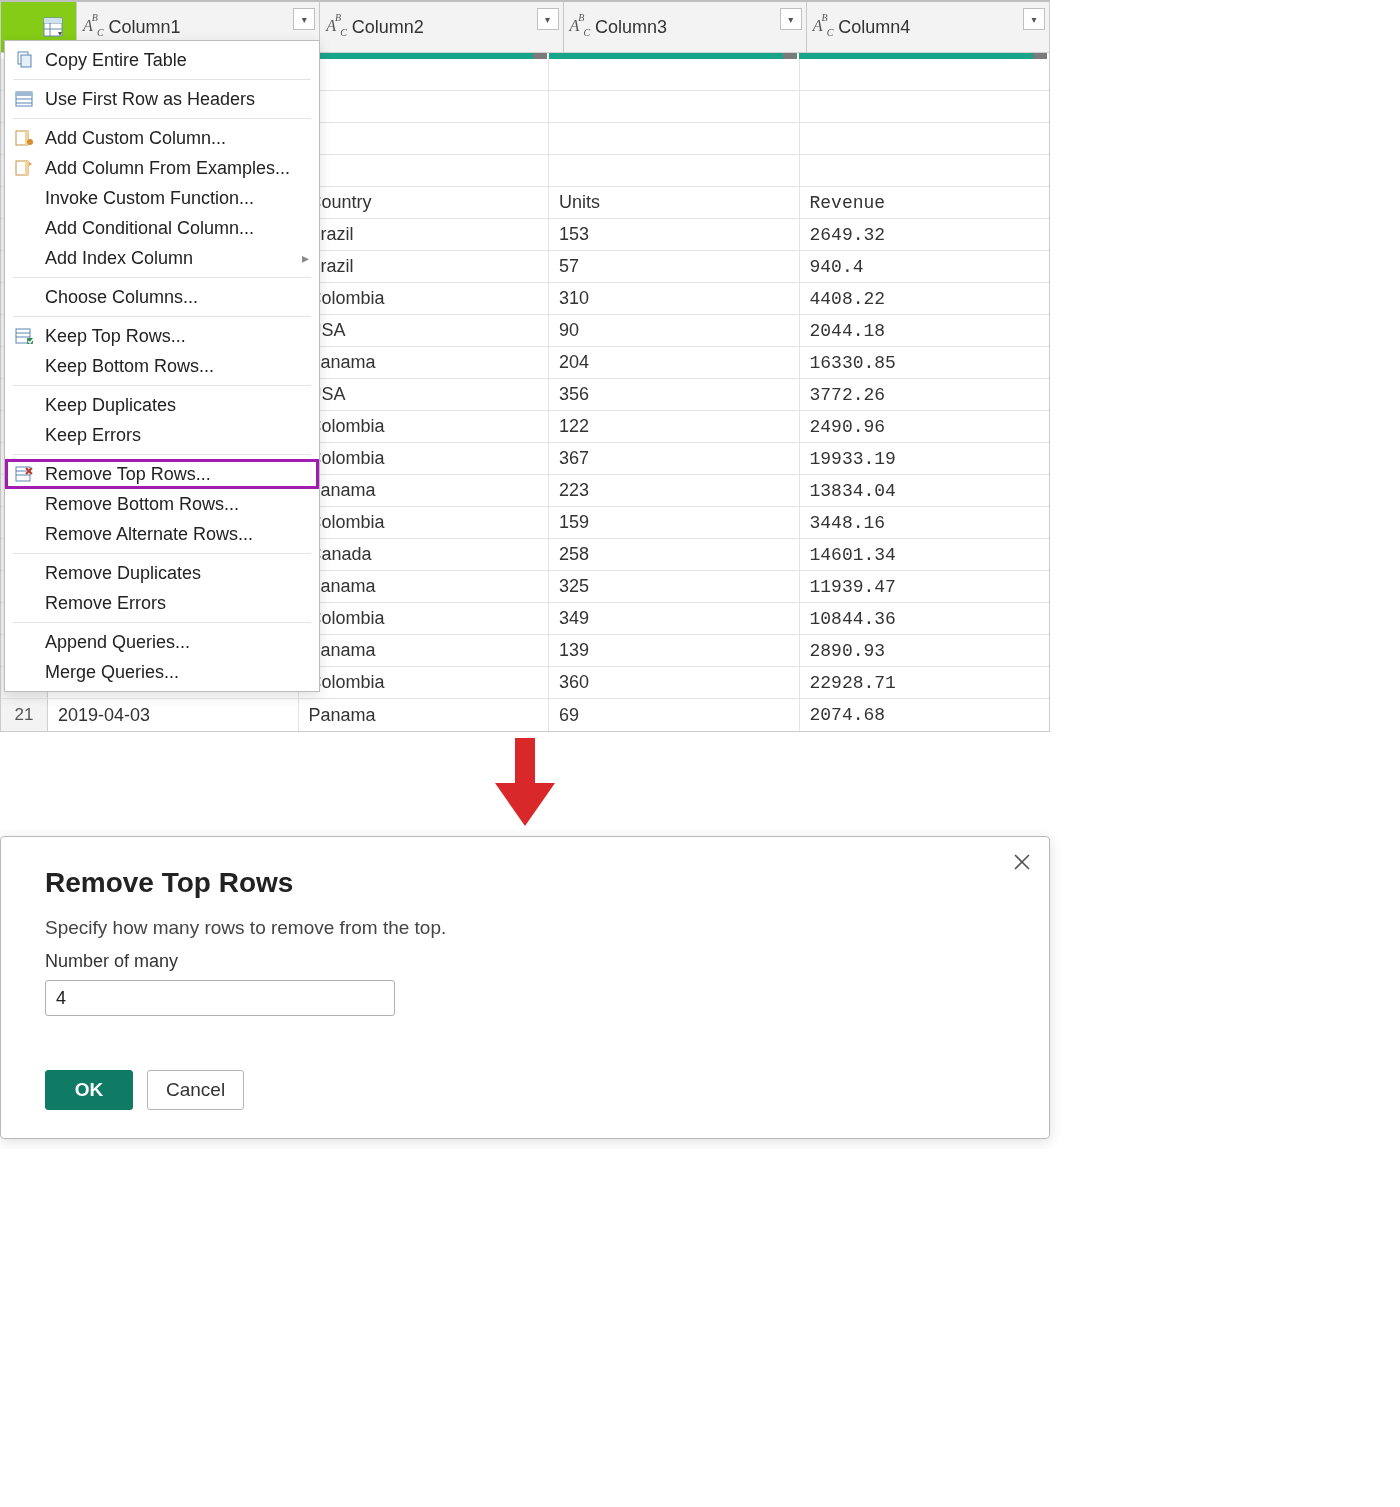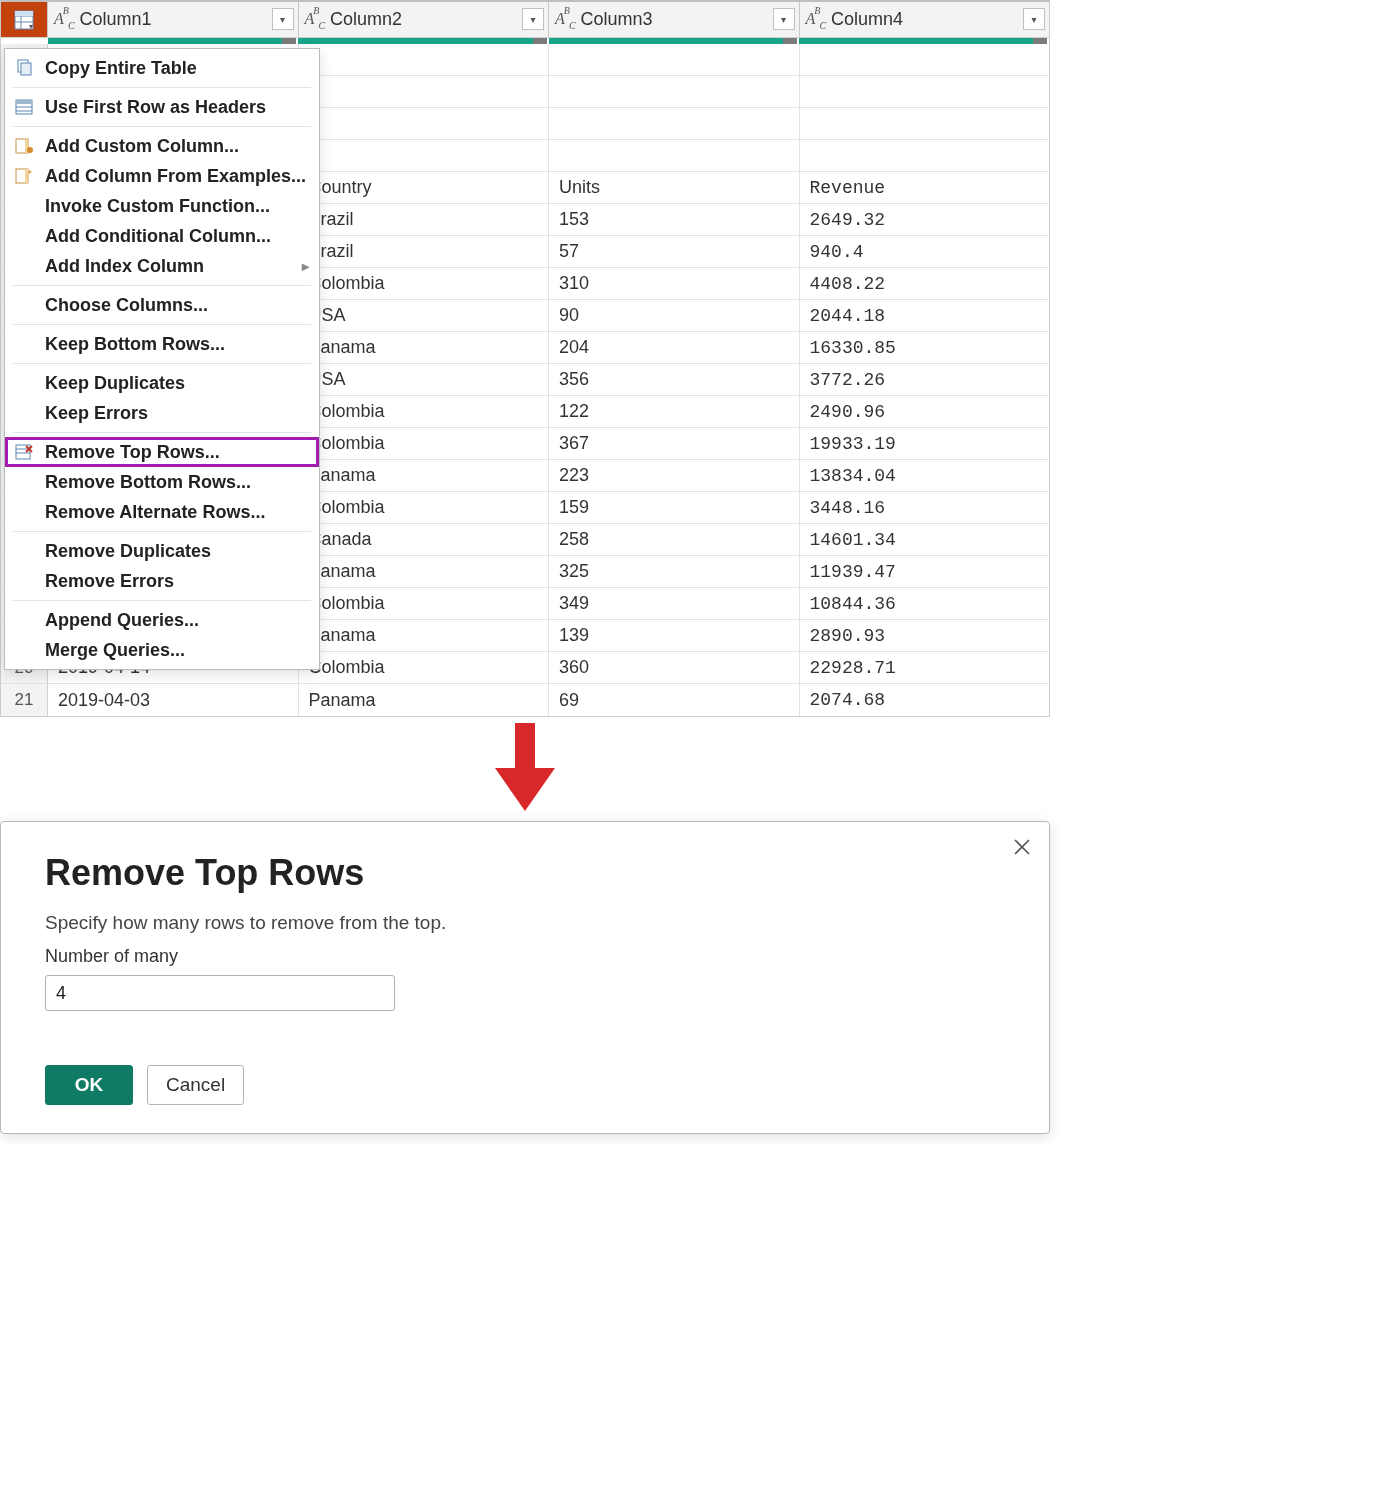--- a/index.html
+++ b/index.html
@@ -15,23 +15,24 @@
   .tablewrap {
     border: 1px solid #ccc;
     border-top: 2px solid #bfbfbf;
     position: relative;
     display: flex;
     flex-direction: column;
     width: 1050px;
   }
   .headerrow {
     display: flex;
-    height: 36px;
-    background: #c2410c;
+    height: 51px;
+    background: #84cc16;
     border-bottom: 1px solid #d0d0d0;
+    padding-left: 29px;
   }
   .cornercell {
     width: 47px;
     border-right: 1px solid #c8c8c8;
     display:flex;align-items:center;justify-content:center;
     cursor:pointer;
   }
   .colcell {
     flex: 1;
     border-right: 1px solid #c8c8c8;
@@ -73,29 +74,28 @@
     background:#f3f3f3;color:#555;font-size:17px;
   }
   .datacell{
     flex:1;border-right:1px solid #e3e3e3;
     padding:0 10px;display:flex;align-items:center;
     color:#333;
   }
   .datacell:last-child{border-right:none;font-family:Liberation Mono, monospace;}
   
   .ctxmenu{
-    position:absolute; left:3px; top:46px;
+    position:absolute; left:3px; top:38px;
     width:316px;
     background:#fff;
     border:1px solid #bcbcbc;
     box-shadow:0 4px 12px rgba(0,0,0,0.12);
     padding:4px 0;
     font-size:18px;
     z-index:10;
-    font-weight:bold;
   }
   .ctxitem{
     display:flex;align-items:center;gap:10px;
     padding:4px 10px 4px 8px;
     cursor:pointer;
     position:relative;
     min-height:30px;
   }
   .ctxicon{width:22px;height:20px;display:flex;align-items:center;justify-content:center;flex-shrink:0;}
   .ctxsep{height:1px;background:#e3e3e3;margin:4px 8px;}
@@ -105,21 +105,21 @@
   .bigarrow{display:flex;justify-content:center;margin:6px 0 8px 0;}
   
   .dialog{
     width:1050px;margin:0 0 10px 0;
     border:1px solid #b8b8b8;border-radius:4px;
     box-shadow:0 3px 14px rgba(0,0,0,0.12);
     padding:30px 44px 28px 44px;
     position:relative;
   }
   .dlgclose{position:absolute;right:18px;top:14px;font-size:22px;color:#666;cursor:pointer;}
-  .dlgtitle{font-size:36px;font-weight:600;color:#222;margin-bottom:18px;}
+  .dlgtitle{font-size:28px;font-weight:600;color:#222;margin-bottom:18px;}
   .dlgtext{font-size:19px;color:#444;margin-bottom:12px;}
   .dlglabel{font-size:18px;color:#333;margin-bottom:8px;}
   .dlginput{
     width:350px;height:36px;border:1px solid #b0b0b0;border-radius:3px;
     padding:0 10px;font-size:18px;color:#222;
   }
   .dlgbtns{display:flex;gap:14px;margin-top:54px;}
   .btn{min-width:88px;height:40px;border-radius:3px;font-size:19px;cursor:pointer;padding:0 18px;}
   .btn-ok{background:#0f7b64;color:#fff;border:1px solid #0f7b64;font-weight:600;}
   .btn-cancel{background:#fff;color:#333;border:1px solid #b5b5b5;}
@@ -377,20 +377,32 @@
         <span class="ctxicon"></span>
         <span>Add Index Column</span>
         <span class="sub">▸</span>
       </div>
       <div class="ctxsep"></div>
       <div class="ctxitem">
         <span class="ctxicon"></span>
         <span>Choose Columns...</span>
       </div>
       <div class="ctxsep"></div>
+      <div class="ctxitem">
+        <span class="ctxicon">
+          <svg width="18" height="16" viewBox="0 0 18 16">
+              <rect x="1" y="1" width="14" height="14" fill="#fff" stroke="#5a86b4"></rect>
+              <line x1="1" y1="5" x2="15" y2="5" stroke="#5a86b4"></line>
+              <line x1="1" y1="9" x2="15" y2="9" stroke="#5a86b4"></line>
+              <rect x="12" y="10" width="6" height="6" fill="#2e8b57" rx="1"></rect>
+              <path d="M13 13 l2 2 l3 -4" stroke="#fff" fill="none" stroke-width="1.4"></path>
+            </svg>
+        </span>
+        <span>Keep Top Rows...</span>
+      </div>
       <div class="ctxitem">
         <span class="ctxicon"></span>
         <span>Keep Bottom Rows...</span>
       </div>
       <div class="ctxsep"></div>
       <div class="ctxitem">
         <span class="ctxicon"></span>
         <span>Keep Duplicates</span>
       </div>
       <div class="ctxitem">

